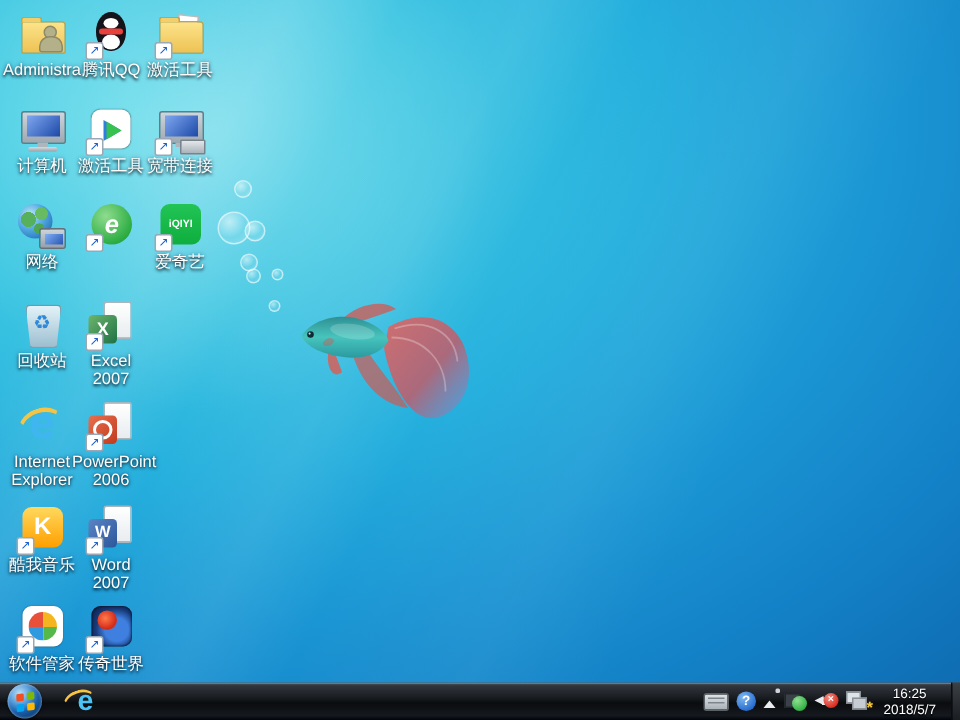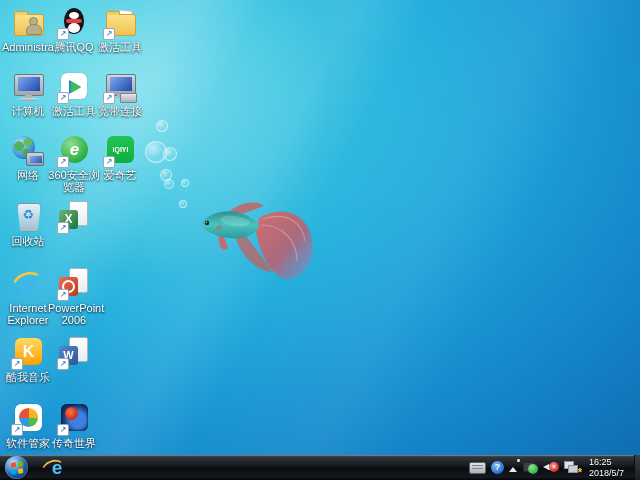--- a/index.html
+++ b/index.html
@@ -156,21 +156,21 @@
     border-top:3px solid transparent;border-bottom:3px solid transparent;border-right:6px solid #e8ecef;}
   .spk2{position:absolute;left:5px;top:4px;width:2px;height:5px;background:#e8ecef;}
   .mutebadge{position:absolute;right:0;top:1px;width:10px;height:10px;border-radius:50%;
     background:radial-gradient(circle at 35% 30%,#f28c82,#d92f23 70%,#a81c12);
     color:#fff;font-size:7px;line-height:10px;text-align:center;font-weight:bold;}
   .netw{position:relative;width:16px;height:14px;}
   .netw::before{content:"";position:absolute;left:0;top:0;width:8px;height:6px;background:#dfe4e8;border:1px solid #8a9198;}
   .netw::after{content:"";position:absolute;left:4px;top:4px;width:8px;height:6px;background:#c7cdd2;border:1px solid #8a9198;}
   .netwarn{position:absolute;right:-2px;bottom:-3px;color:#f6c437;font-size:11px;font-weight:bold;
     text-shadow:0 0 1px #6b5400;z-index:2;}
-  .clock{color:#fff;font-size:9px;line-height:11px;text-align:left;padding:0 5px 0 4px;
+  .clock{color:#fff;font-size:9px;line-height:11px;text-align:center;padding:0 5px 0 4px;
     text-shadow:0 1px 1px #000;cursor:default;}
   .showdesk{width:5px;height:25px;border-left:1px solid #0a0c0e;
     background:linear-gradient(180deg,#3c4147,#1a1d21);cursor:pointer;}
 </style>
 </head>
 <body>
 
 <div id="screen">
   <div class="rays"></div>
 
@@ -287,45 +287,46 @@
         <i class="tv-play-g"></i>
       <span class="sc">↗</span>
     </div>
     <div class="lbl">激活工具</div>
   </div>
   <div class="cell c2 r3">
     <div class="ico">
       <span class="g360">e</span>
       <span class="sc">↗</span>
     </div>
-    <div class="lbl">360安全浏览器</div>
   </div>
   <div class="cell c2 r4">
     <div class="ico">
       <i class="page"></i>
         <span class="off xl">X</span>
       <span class="sc">↗</span>
     </div>
+    <div class="lbl">Excel 2007</div>
   </div>
   <div class="cell c2 r5">
     <div class="ico">
       <i class="page"></i>
         <span class="off pp">
           <i class="pp-ring"></i>
         </span>
       <span class="sc">↗</span>
     </div>
     <div class="lbl">PowerPoint 2006</div>
   </div>
   <div class="cell c2 r6">
     <div class="ico">
       <i class="page"></i>
         <span class="off wd">W</span>
       <span class="sc">↗</span>
     </div>
+    <div class="lbl">Word 2007</div>
   </div>
   <div class="cell c2 r7">
     <div class="ico">
       <i class="wl"></i>
         <i class="wl-red"></i>
       <span class="sc">↗</span>
     </div>
     <div class="lbl">传奇世界</div>
   </div>
 

